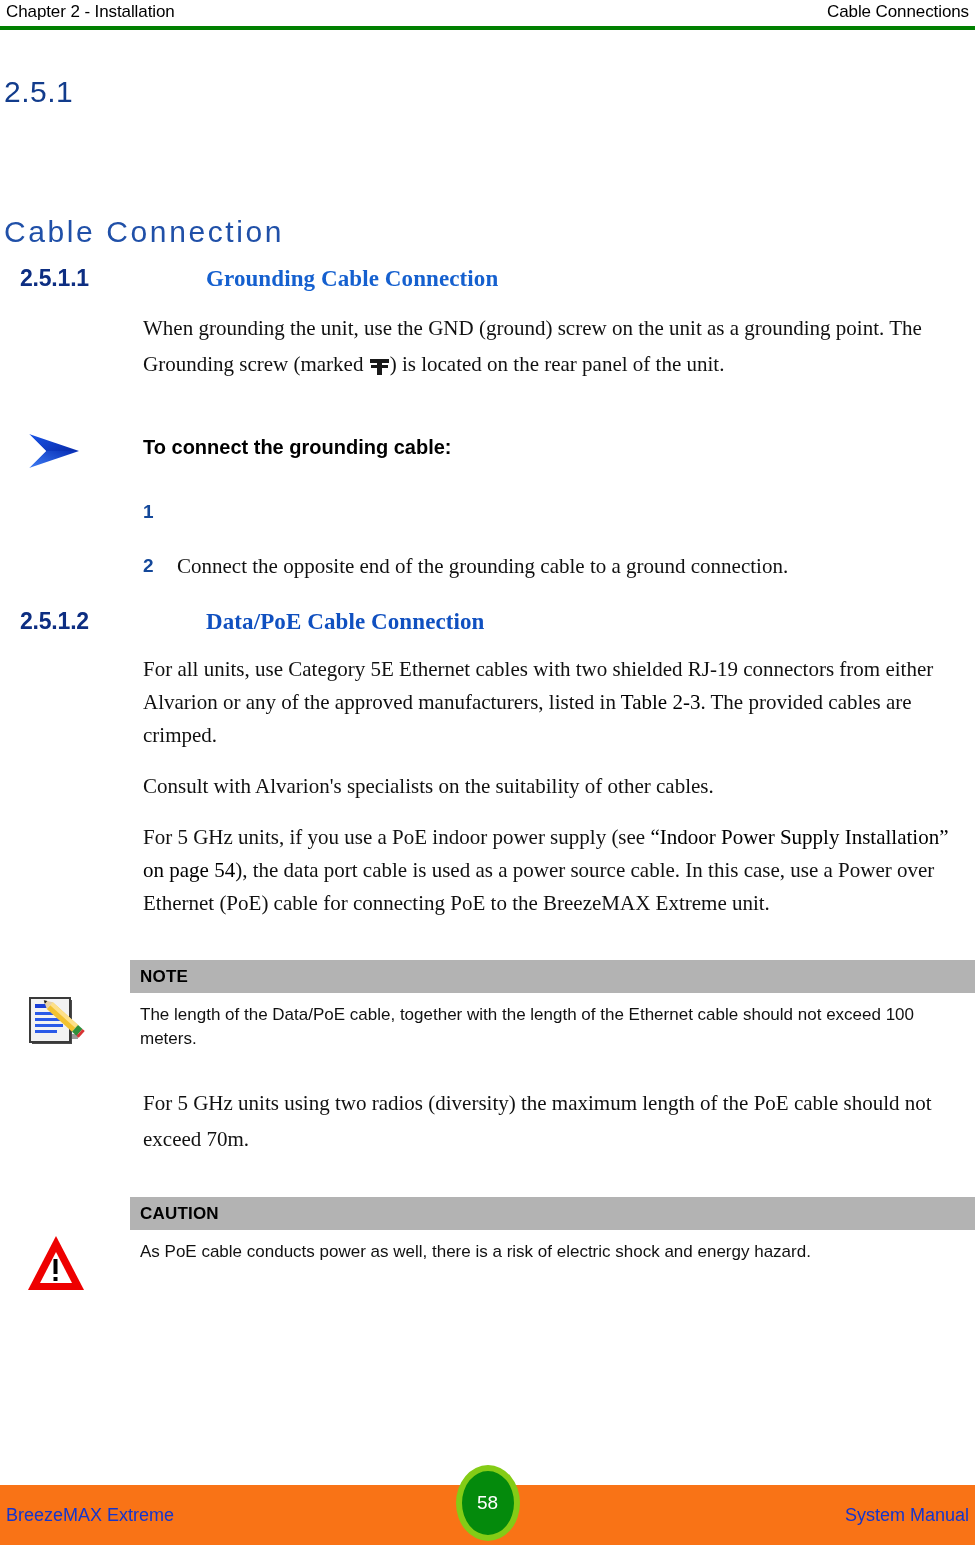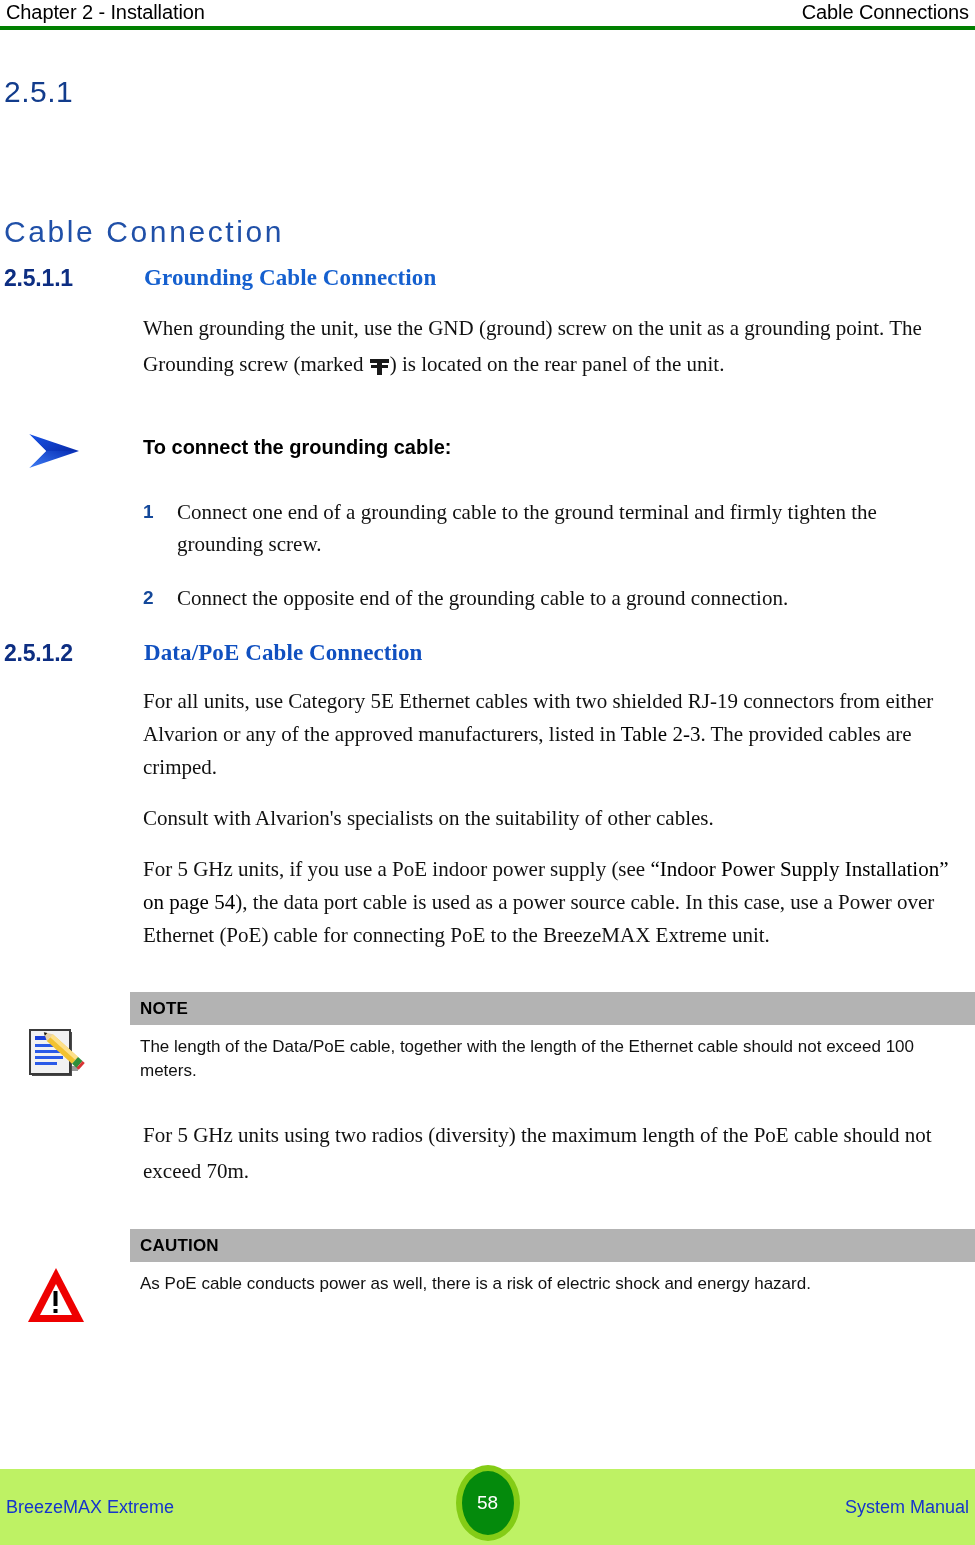--- a/index.html
+++ b/index.html
@@ -12,25 +12,25 @@
     position: relative;
     overflow: hidden;
   }
 
   
   .page-header {
     position: absolute;
     top: 0; left: 0; right: 0;
     height: 24px;
     display: flex;
-    align-items: flex-end;
+    align-items: center;
     justify-content: space-between;
     padding: 0 6px;
     font-family: "Liberation Sans", sans-serif;
-    font-size: 20px;
+    font-size: 17px;
     color: #000000;
     letter-spacing: -0.1px;
   }
   .header-rule {
     position: absolute;
     top: 26px; left: 0; right: 0;
     height: 4px;
     background: #008000;
   }
 
@@ -60,23 +60,24 @@
   .h2-title {
     font-family: "Liberation Sans", sans-serif;
     font-size: 30px;
     font-weight: 400;
     color: #2050a8;
     letter-spacing: 2.6px;
   }
 
   .h3-row {
     display: flex;
-    align-items: flex-start;
+    align-items: flex-end;
     margin: 16px 0 0 0;
-    padding-left: 4px;
+    padding-left: 20px;
+    gap: 46px;
   }
   .h3-num {
     width: 140px;
     flex: 0 0 140px;
     font-family: "Liberation Sans", sans-serif;
     font-size: 23px;
     font-weight: bold;
     color: #0d2e82;
     letter-spacing: -0.2px;
   }
@@ -206,22 +207,22 @@
 
   
   .note-icon { top: 28px; width: 62px; height: 70px; }
   
   .caution-icon { top: 36px; width: 60px; height: 62px; }
 
   
   .page-footer {
     position: absolute;
     left: 0; right: 0; bottom: 0;
-    height: 76px;
-    background: #bef264;
+    height: 60px;
+    background: #f97316;
     display: flex;
     align-items: center;
     justify-content: space-between;
     padding: 0 6px;
     font-family: "Liberation Sans", sans-serif;
     font-size: 18px;
     color: #1535cc;
   }
   .footer-left { color: #1535cc; }
   .footer-right { color: #1535cc; }
@@ -282,21 +283,20 @@
       </defs>
       <polygon points="3,2 53,19 20,19" fill="url(#arrTop)"></polygon>
       <polygon points="3,36 20,19 53,19" fill="url(#arrBot)"></polygon>
       <polygon points="3,2 20,19 3,36" fill="#ffffff"></polygon>
     </svg>
     <div class="proc-title">To connect the grounding cable:</div>
   </div>
 
   <div class="step">
     <div class="step-num">1</div>
-    <div class="step-text">Connect one end of a grounding cable to the ground terminal and firmly tighten the grounding screw.</div>
   </div>
   <div class="step">
     <div class="step-num">2</div>
     <div class="step-text">Connect the opposite end of the grounding cable to a ground connection.</div>
   </div>
 
   <div class="h3-row" style="margin-top:26px;">
     <div class="h3-num">2.5.1.2</div>
     <div class="h3-title navy">Data/PoE Cable Connection</div>
   </div>

